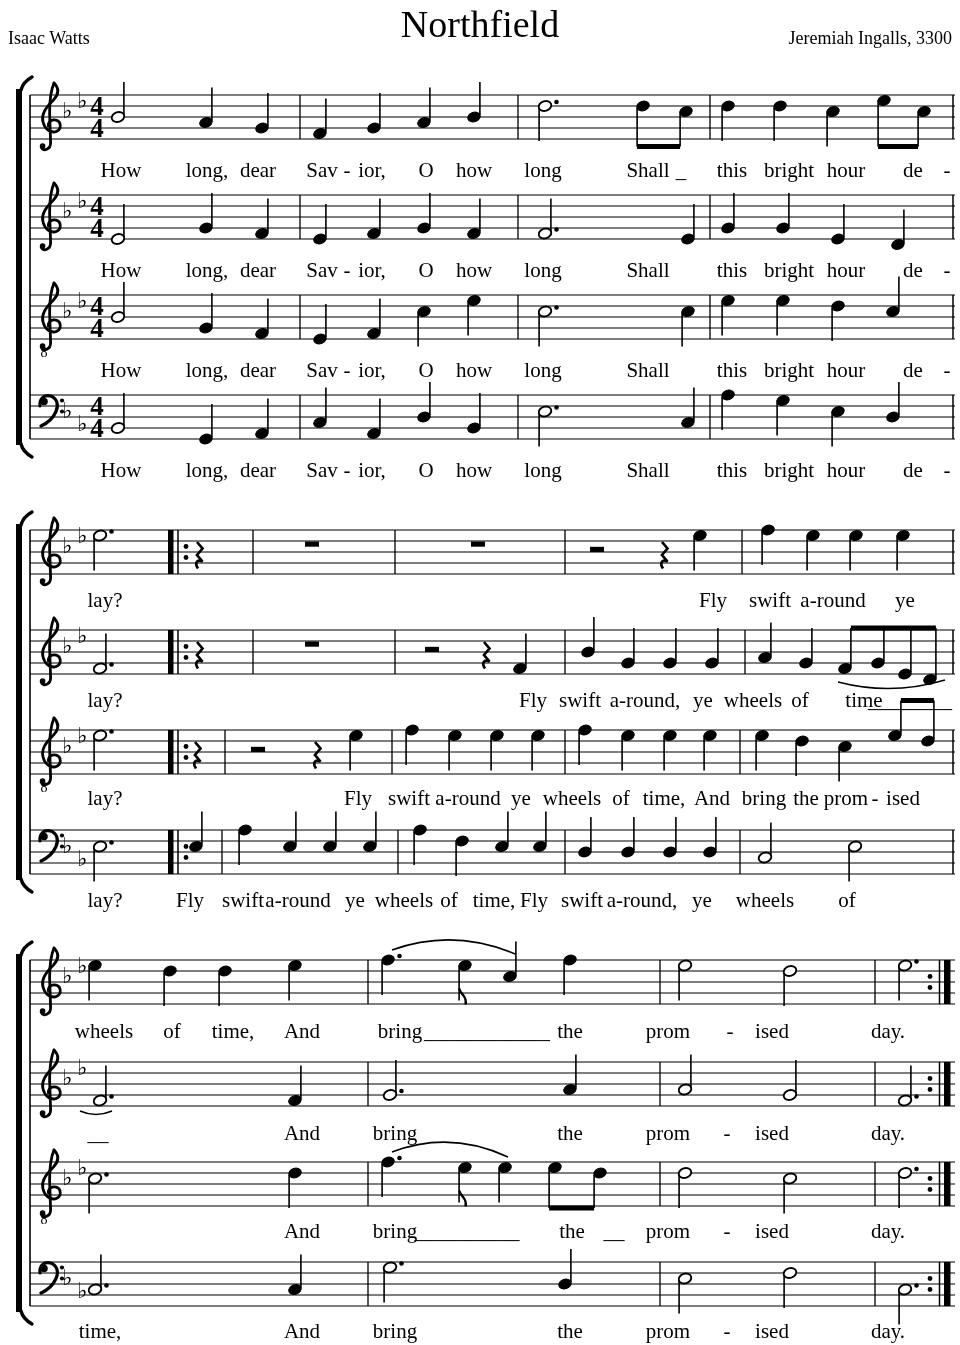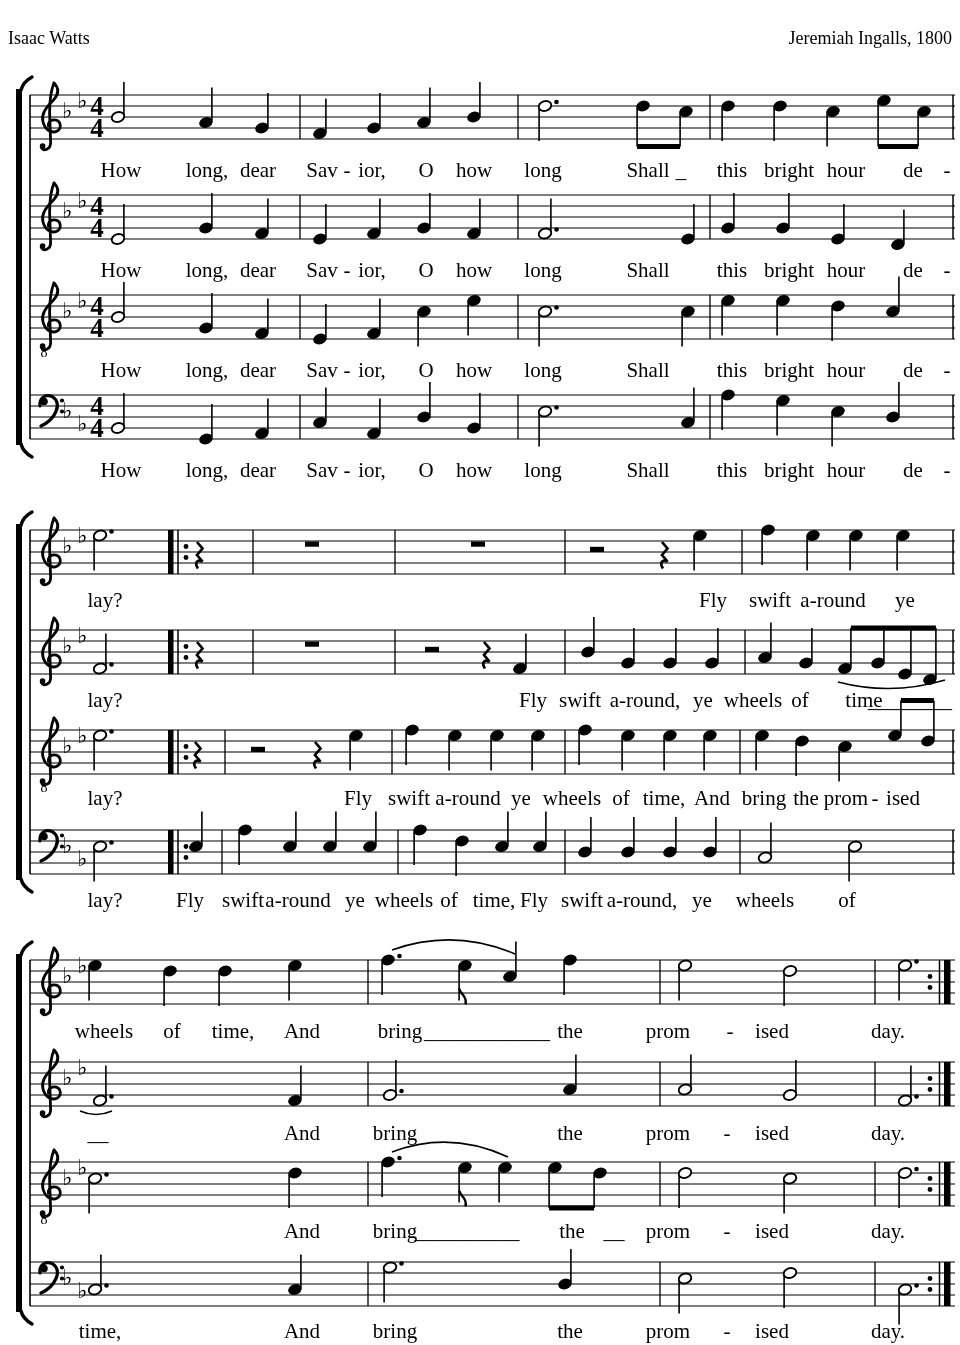--- a/index.html
+++ b/index.html
@@ -15,21 +15,22 @@
        white-space:nowrap;color:#000;}
   .flat{font-family:"DejaVu Sans",sans-serif;font-size:22px;}
   .tsig{font-family:"Liberation Serif",serif;font-weight:bold;font-size:27px;}
   .oct8{font-family:"Liberation Serif",serif;font-size:14px;}
 </style>
 </head>
 <body>
 
 <div class="page">
   <div class="credit-left">Isaac Watts</div>
-  <div class="credit-right">Jeremiah Ingalls, 1800</div>
+  <h1 class="title">Northfield</h1>
+  <div class="credit-right">Jeremiah Ingalls, 3300</div>
   <svg id="score" width="960" height="1345" viewBox="0 0 960 1345" xmlns="http://www.w3.org/2000/svg">
       <g>
         <rect x="16" y="89" width="6" height="356" fill="#000"></rect>
         <path d="M21,90 Q23,82 32,77" fill="none" stroke="#000" stroke-width="3.4" stroke-linecap="round"></path>
         <path d="M21,444 Q23,452 32,457" fill="none" stroke="#000" stroke-width="3.4" stroke-linecap="round"></path>
         <line x1="30" y1="95" x2="30" y2="439" stroke="#000" stroke-width="1.6"></line>
         <g>
           <line x1="30" y1="95" x2="955" y2="95" stroke="#000" stroke-width="1.15"></line>
           <line x1="30" y1="106" x2="955" y2="106" stroke="#000" stroke-width="1.15"></line>
           <line x1="30" y1="117" x2="955" y2="117" stroke="#000" stroke-width="1.15"></line>

